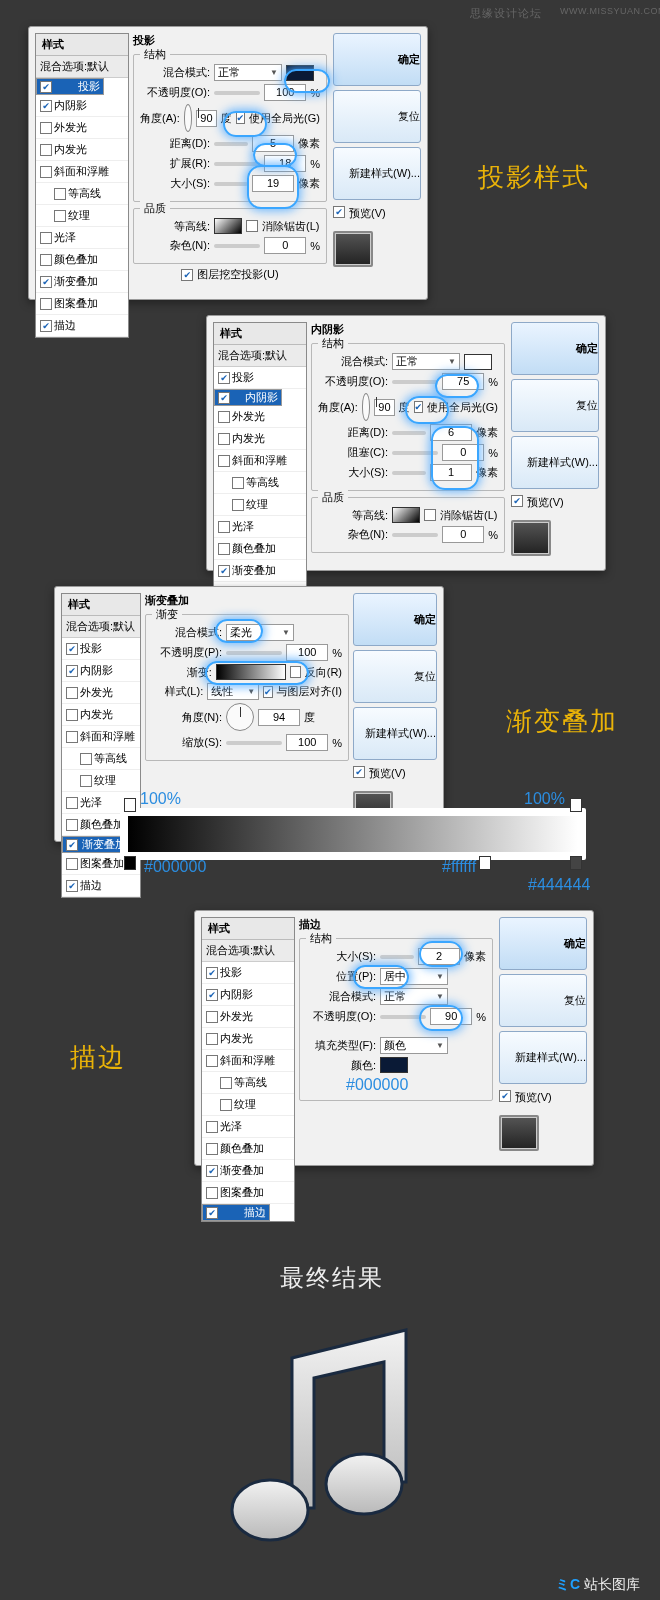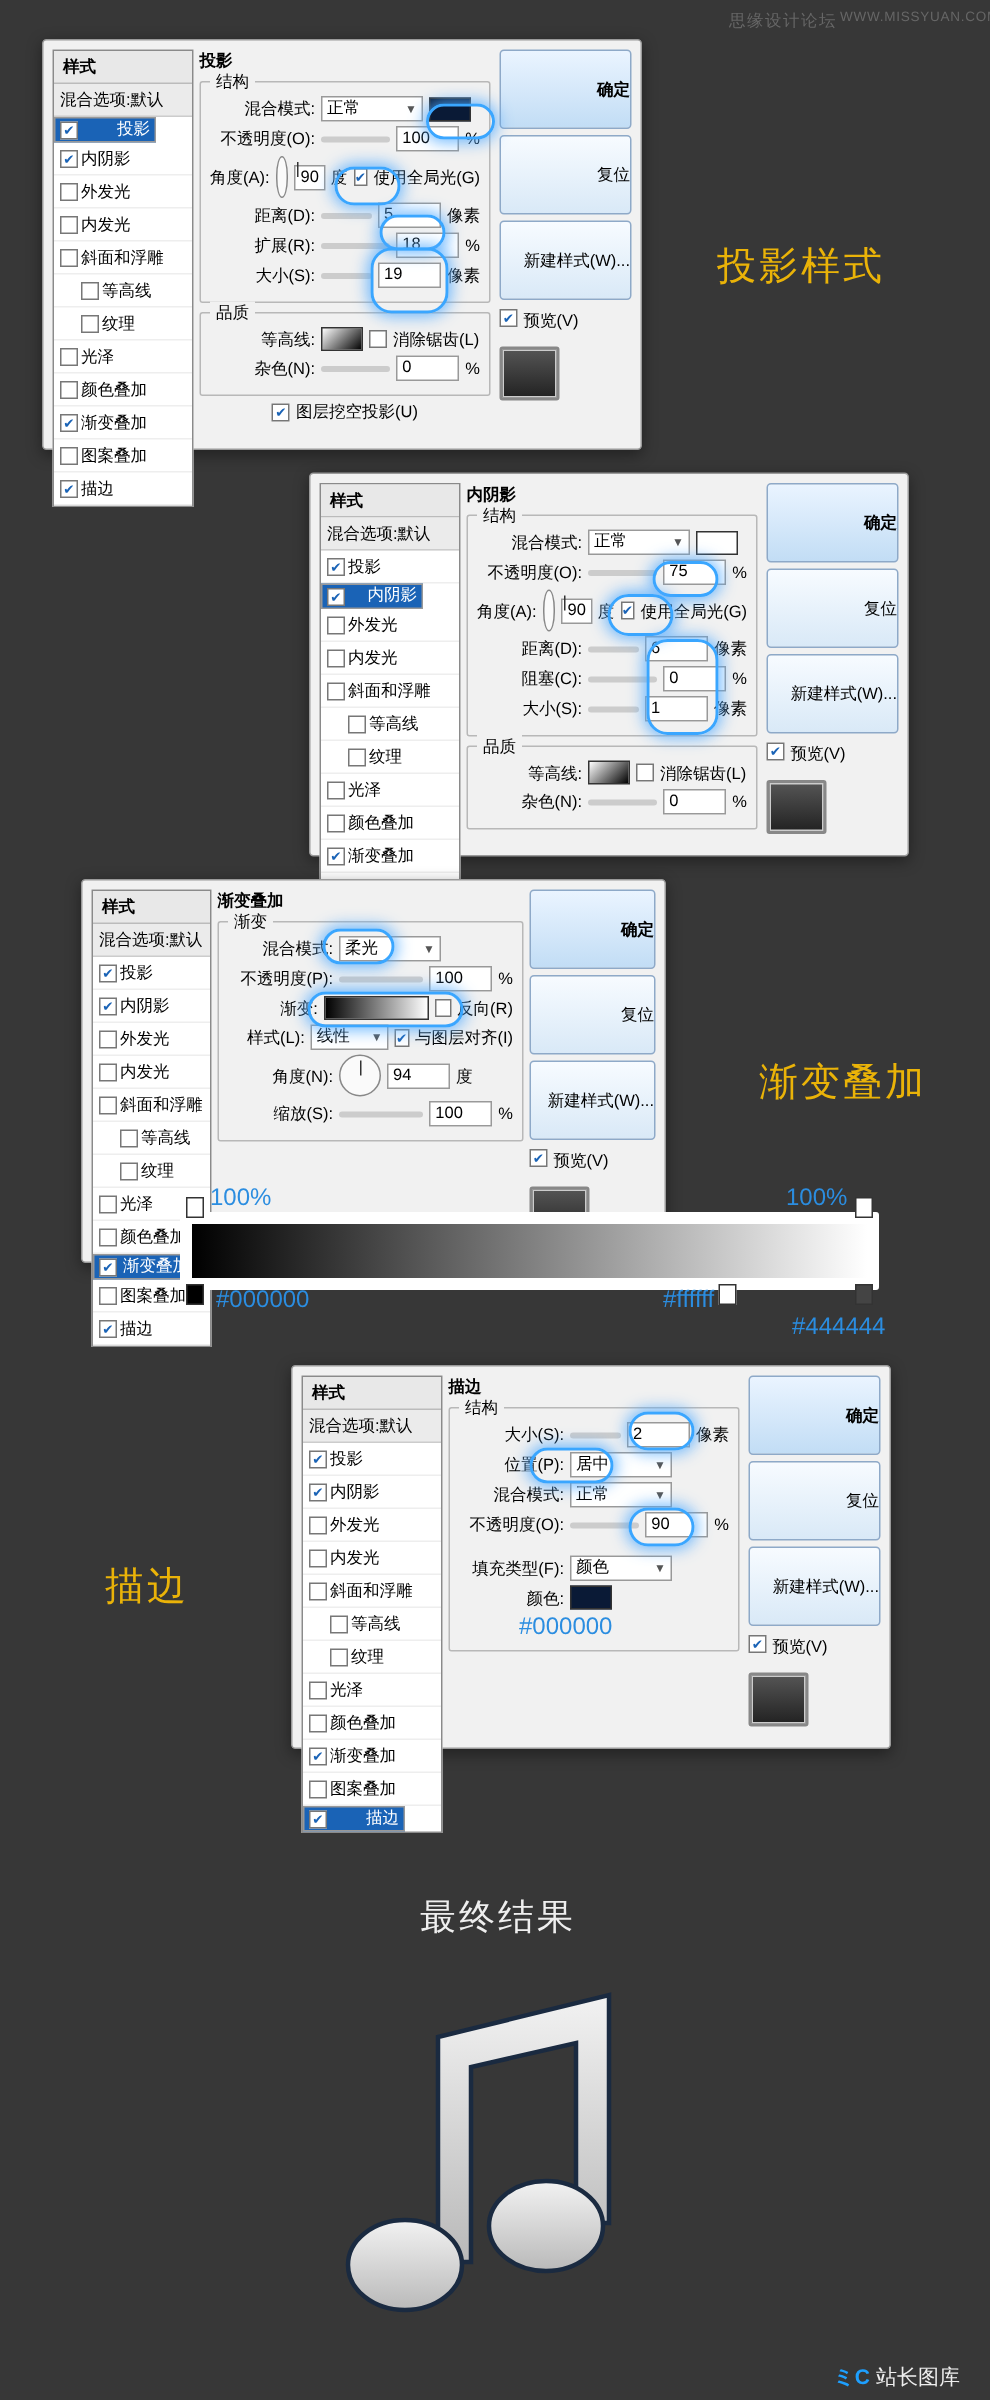--- a/index.html
+++ b/index.html
@@ -1,18 +1,18 @@
 <!DOCTYPE html>
 <html><head>
 <meta charset="utf-8">
 <style>
   html,body{margin:0;padding:0;background:#373737;font-family:"Microsoft YaHei","SimSun",sans-serif;width:660px}
   .page{position:relative;width:660px;height:1600px;overflow:hidden}
   .watermark{position:absolute;top:6px;color:#666;font-size:11px;letter-spacing:1px}
-  .watermark.left{left:486px}
+  .watermark.left{left:470px}
   .watermark.right{left:560px;font-size:9px;letter-spacing:.5px}
   .section-label{position:absolute;color:#eab308;font-size:26px;letter-spacing:2px;font-weight:300}
   
   .dialog{position:absolute;background:#f1f1f1;border:1px solid #9a9a9a;border-radius:3px;box-shadow:0 3px 10px rgba(0,0,0,.4)}
   .side{position:absolute;left:6px;top:6px;width:92px;border:1px solid #8a8a8a;background:#fff;font-size:11px}
   .side-head{background:#e8e8e8;padding:3px 6px;border-bottom:1px solid #bbb;font-weight:bold}
   .side-blend{background:#ebebeb;padding:3px 4px;border-bottom:1px solid #ccc}
   .side-item{padding:3px 4px;border-bottom:1px solid #eee;display:flex;align-items:center;gap:2px}
   .side-item.sel{background:#1a63b6;color:#fff}
   .side-item.indent{padding-left:18px}
@@ -25,21 +25,21 @@
   .preview-swatch{width:36px;height:32px;background:linear-gradient(#555,#222);border:2px solid #888;border-radius:2px;margin-top:4px;box-shadow:inset 0 0 0 1px #ccc}
   .center{position:absolute;left:104px;top:6px;right:100px;font-size:11px}
   .group{border:1px solid #b8b8b8;border-radius:2px;padding:6px 6px 6px 6px;margin-top:6px;position:relative}
   .group .legend{position:absolute;top:-8px;left:6px;background:#f1f1f1;padding:0 4px;font-size:11px}
   .center h5{margin:0 0 2px 0;font-size:11px;font-weight:bold}
   .row{display:flex;align-items:center;gap:4px;margin:3px 0;white-space:nowrap}
   .row .lab{width:70px;text-align:right}
   .sel,.txt{border:1px solid #999;background:#fff;padding:0 3px;height:15px;line-height:15px}
   .sel{width:60px;display:inline-flex;justify-content:space-between;align-items:center}
   .sel .ar{font-size:8px;color:#555}
-  .txt{width:34px;}
+  .txt{width:34px;text-align:center}
   .mini-swatch{width:26px;height:14px;border:1px solid #333;display:inline-block}
   .slider{height:4px;background:#ccc;border-radius:2px;flex:1;max-width:60px;position:relative}
   .dial{width:26px;height:26px;border:1px solid #888;border-radius:50%;display:inline-block;position:relative;background:#fafafa}
   .dial::after{content:"";position:absolute;width:1px;height:10px;background:#333;left:13px;top:3px;transform-origin:bottom center}
   .hl{position:absolute;border:2px solid #3aa6ff;border-radius:14px;box-shadow:0 0 10px 2px rgba(80,170,255,.8);pointer-events:none}
   
   .grad-strip{position:absolute;left:120px;width:450px;height:36px;background:linear-gradient(90deg,#000,#fff);border:8px solid #fff;border-radius:2px}
   .stop{position:absolute;width:10px;height:12px;background:#fff;border:1px solid #333}
   .grad-labels{position:absolute;color:#2b8de0;font-size:16px;font-weight:500}
   

